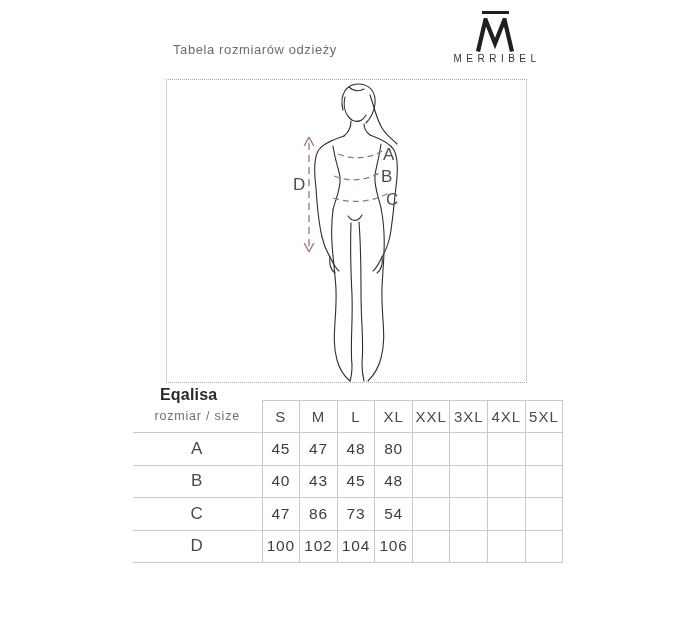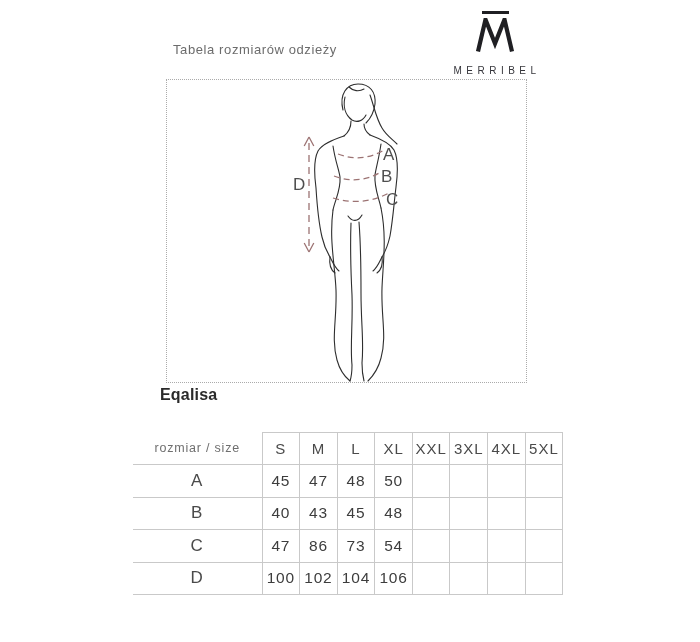--- a/index.html
+++ b/index.html
@@ -6,39 +6,39 @@
   .canvas {
     position:relative; width:700px; height:642px; background:#ffffff;
     font-family:"Liberation Sans", sans-serif; overflow:hidden;
   }
 
   
   .brand-logo { position:absolute; left:449px; top:11px; width:92px;
     display:flex; flex-direction:column; align-items:center; }
   .logo-bar { width:27px; height:3px; background:#1f1f23; margin-bottom:4px; }
   .logo-m { display:block; }
-  .logo-text { margin-top:12px; font-size:10px; letter-spacing:4.5px;
+  .logo-text { margin-top:0; font-size:10px; letter-spacing:4.5px;
     padding-left:4px; color:#34343a; font-weight:500; }
 
   
   .page-subtitle { position:absolute; left:173px; top:41px; font-size:13px;
     line-height:18px; color:#6c6c6c; letter-spacing:0.6px; font-weight:300; }
 
   
   .figure-box { position:absolute; left:166px; top:79px; width:359px; height:302px;
     border:1px dotted #ababab; }
   .figure-box svg { position:absolute; left:0; top:0; overflow:visible; }
   .figure-label { font-size:17px; fill:#4f4f4f; font-weight:300; letter-spacing:1px; }
 
   
   .product-name { position:absolute; left:160px; top:386px; font-size:16px;
     font-weight:700; color:#2a2a2a; letter-spacing:0.2px; }
 
   
-  .size-table { position:absolute; left:133px; top:432px; border-collapse:collapse;
+  .size-table { position:absolute; left:133px; top:400px; border-collapse:collapse;
     table-layout:fixed; }
   .size-table th, .size-table td {
     border:1px solid #c9c9c9; height:31.4px; text-align:center;
     vertical-align:middle; font-weight:normal; padding:0; }
   .size-table .row-label-cell { border-left:none; }
   .size-table thead .row-label-cell { border-top:none; font-size:12.5px;
     color:#6f6f6f; letter-spacing:0.8px; font-weight:300; }
   .size-table thead th.col-head { font-size:15px; color:#4a4a4a; letter-spacing:1px;
     font-weight:300; }
   .size-table tbody .row-label-cell { font-size:17px; color:#4a4a4a;
@@ -137,21 +137,21 @@
           <th class="col-head">4XL</th>
           <th class="col-head">5XL</th>
         </tr>
       </thead>
     <tbody>
         <tr>
           <td class="row-label-cell">A</td>
           <td class="value-cell">45</td>
           <td class="value-cell">47</td>
           <td class="value-cell">48</td>
-          <td class="value-cell">50</td>
+          <td class="value-cell">80</td>
           <td class="value-cell"></td>
           <td class="value-cell"></td>
           <td class="value-cell"></td>
           <td class="value-cell"></td>
         </tr>
         <tr>
           <td class="row-label-cell">B</td>
           <td class="value-cell">40</td>
           <td class="value-cell">43</td>
           <td class="value-cell">45</td>

